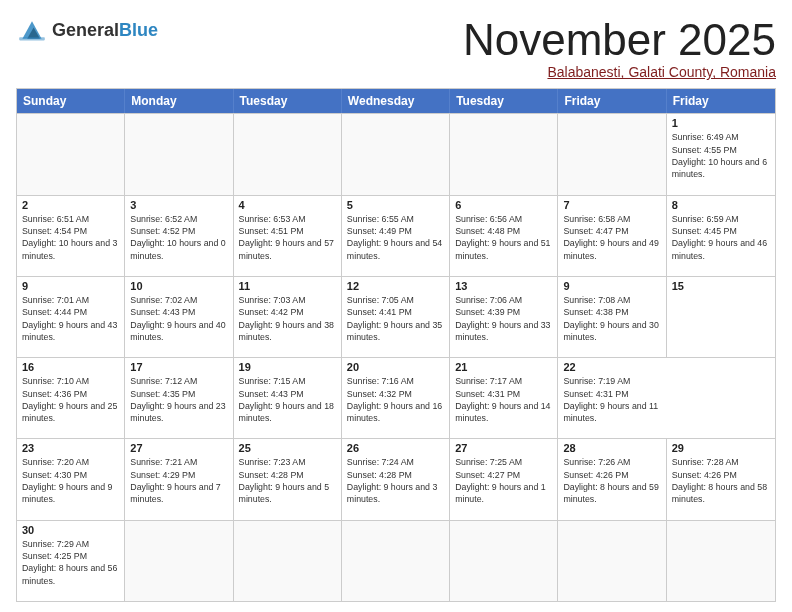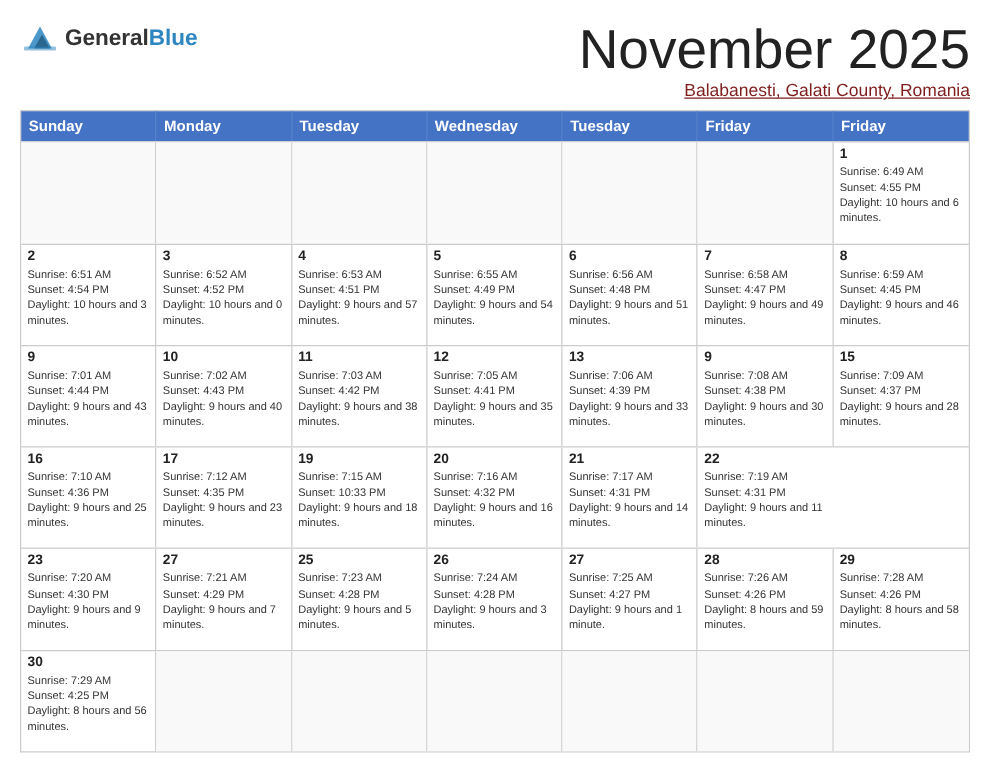--- a/index.html
+++ b/index.html
@@ -232,42 +232,39 @@
 Daylight: 9 hours and 33 minutes.</div>
           </div>
           <div class="cal-cell">
             <div class="day-num">9</div>
             <div class="day-info">Sunrise: 7:08 AM
 Sunset: 4:38 PM
 Daylight: 9 hours and 30 minutes.</div>
           </div>
           <div class="cal-cell">
             <div class="day-num">15</div>
-            <div class="day-info">Sunrise: 7:09 AM
-Sunset: 4:37 PM
-Daylight: 9 hours and 28 minutes.</div>
           </div>
         </div>
         <div class="cal-row">
           <div class="cal-cell">
             <div class="day-num">16</div>
             <div class="day-info">Sunrise: 7:10 AM
 Sunset: 4:36 PM
 Daylight: 9 hours and 25 minutes.</div>
           </div>
           <div class="cal-cell">
             <div class="day-num">17</div>
             <div class="day-info">Sunrise: 7:12 AM
 Sunset: 4:35 PM
 Daylight: 9 hours and 23 minutes.</div>
           </div>
           <div class="cal-cell">
             <div class="day-num">19</div>
             <div class="day-info">Sunrise: 7:15 AM
-Sunset: 10:33 PM
+Sunset: 4:43 PM
 Daylight: 9 hours and 18 minutes.</div>
           </div>
           <div class="cal-cell">
             <div class="day-num">20</div>
             <div class="day-info">Sunrise: 7:16 AM
 Sunset: 4:32 PM
 Daylight: 9 hours and 16 minutes.</div>
           </div>
           <div class="cal-cell">
             <div class="day-num">21</div>

